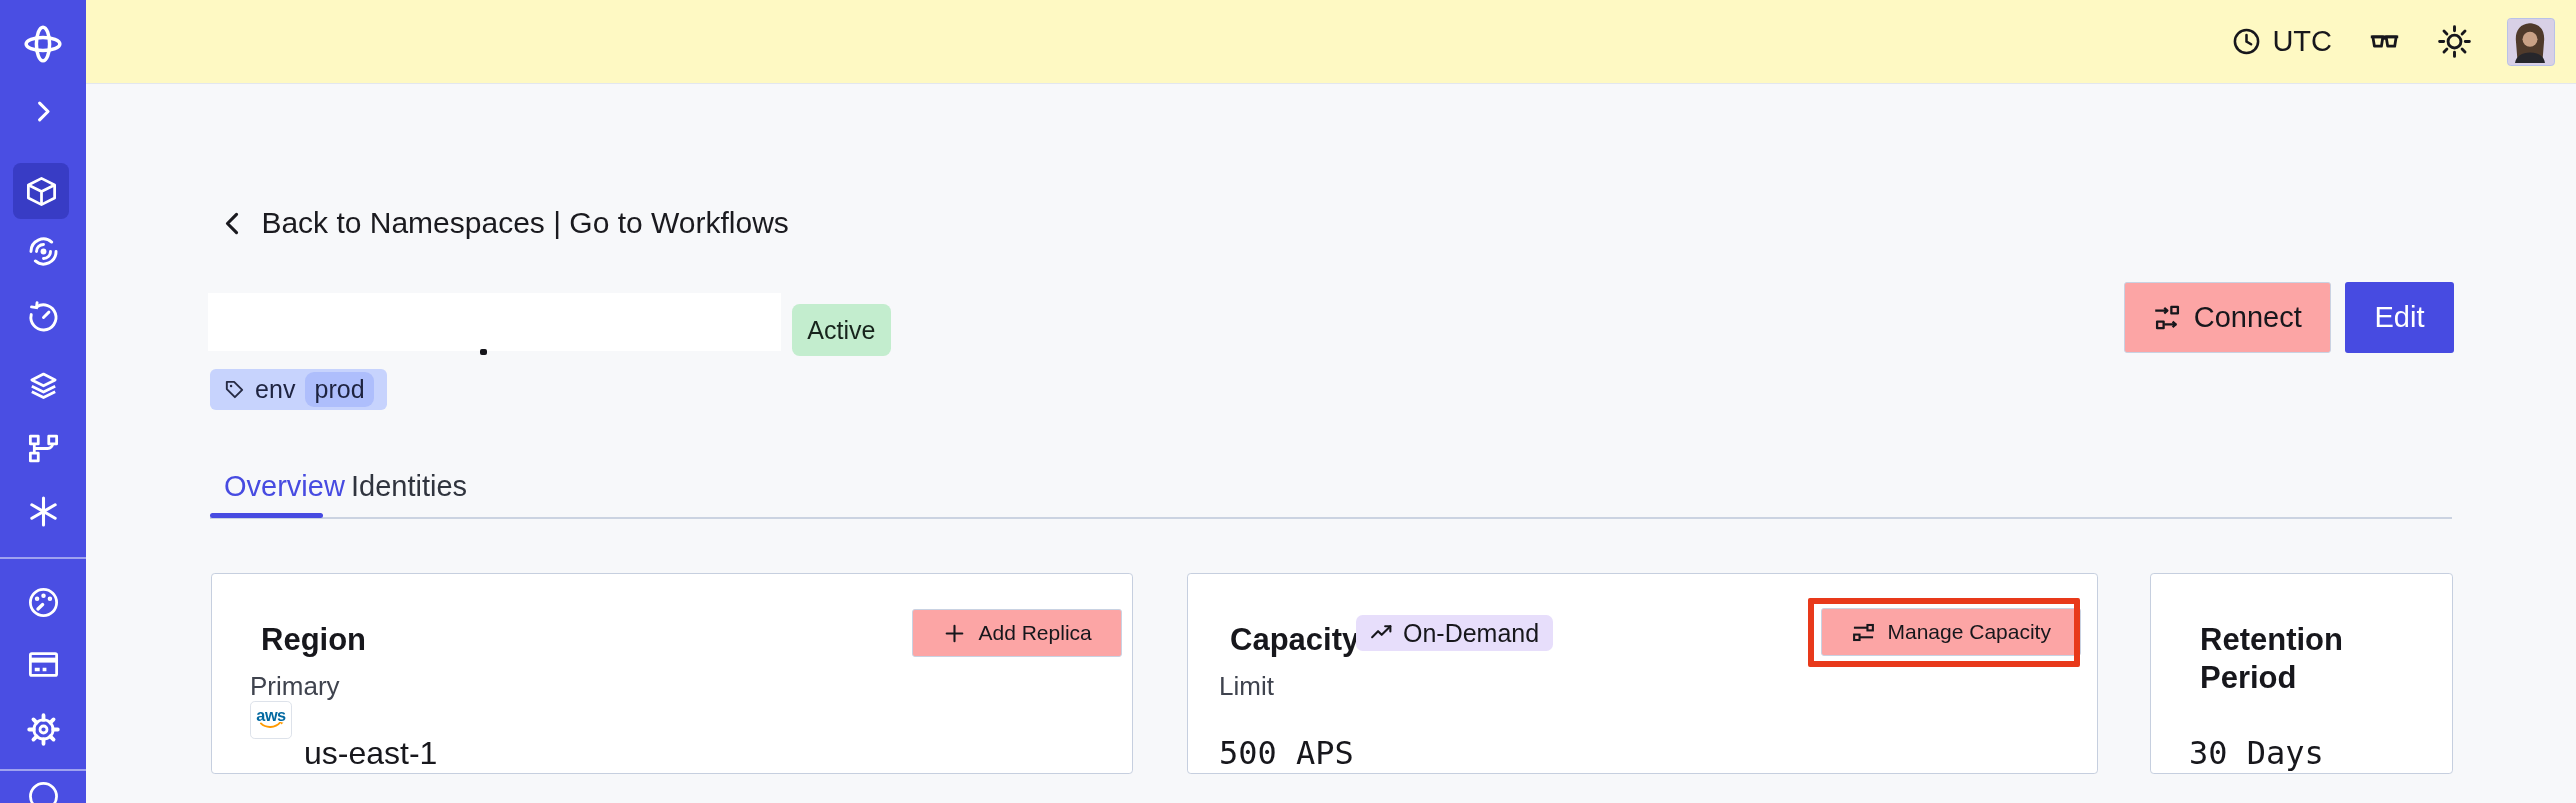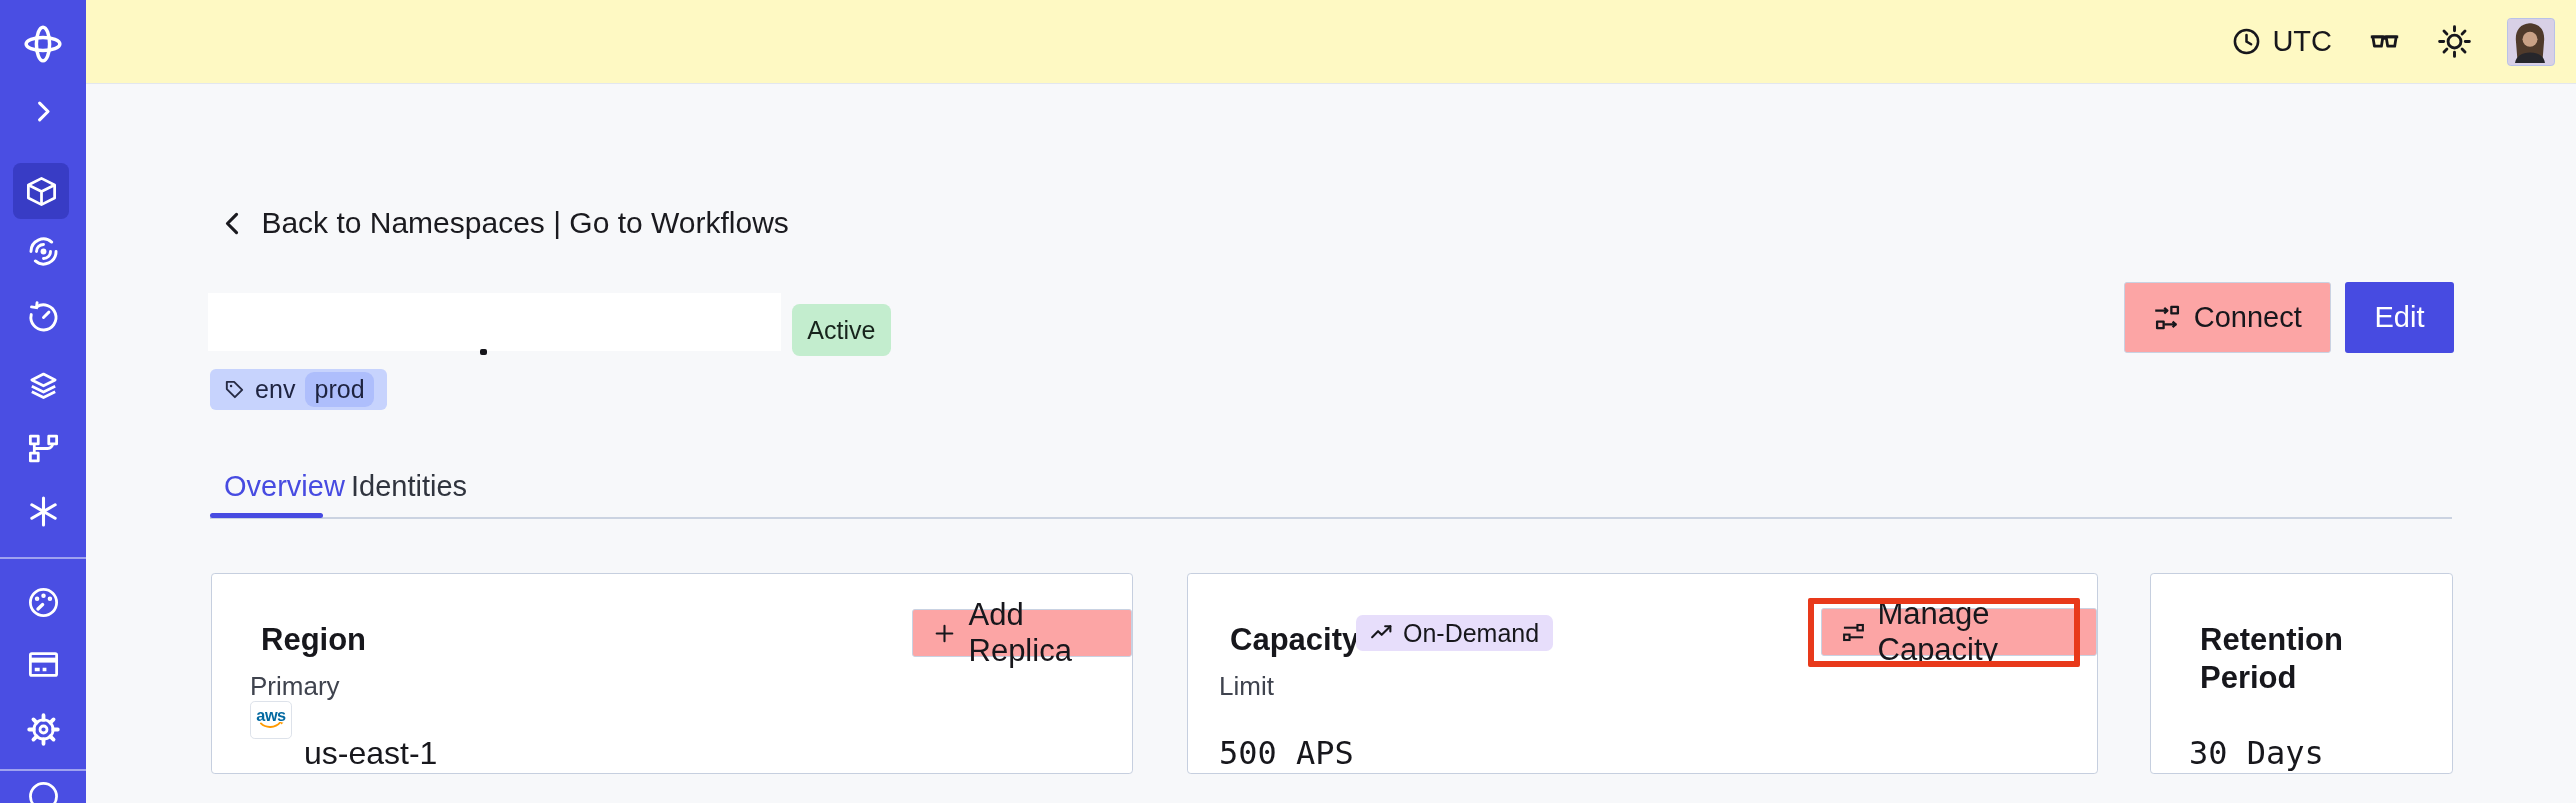--- a/index.html
+++ b/index.html
@@ -39,21 +39,21 @@
   .tab{top:470px;font-size:29px;font-weight:500;cursor:pointer;color:#30343E;}
   .tab.active{color:var(--accent,#474BE1);}
   .tab-underline{left:210px;top:513px;width:113px;height:4.8px;background:var(--accent,#474BE1);border-radius:2.9px;}
   .tab-line{left:210px;top:517px;width:2242px;height:1.9px;background:#CBD3E1;}
   
   .card{top:573px;height:201px;background:#fff;border:1.9px solid #C6CFDF;border-radius:3.8px;}
   .card h2{position:absolute;margin:11px;top:36px;font-size:31px;font-weight:600;color:#17171C;line-height:38px;}
   .card .lbl{position:absolute;top:96px;font-size:26px;color:#3F434E;line-height:33px;}
   .card .val{position:absolute;top:127px;font-size:32px;line-height:40px;color:#17171C;margin-top:32px;}
   .mono{font-family:"DejaVu Sans Mono",monospace;font-size:31px;}
-  .cardbtn{position:absolute;height:48px;font-size:31px;font-weight:500;padding:0 19px;}
+  .cardbtn{position:absolute;height:48px;font-size:21px;font-weight:500;padding:0 29px;}
   .badge-purple{position:absolute;left:168px;top:41px;height:36px;padding:0 13.4px;border-radius:6.7px;
     background:var(--badge_purple_bg,#E7DEFB);display:flex;align-items:center;gap:8.6px;font-size:25px;color:#17171C;}
   .redbox{position:absolute;left:620px;top:24px;width:272px;height:69px;border:6.7px solid var(--highlight_red,#E8391A);
     border-radius:1.9px;pointer-events:none;}
   .awsbadge{position:absolute;left:38px;top:127px;width:42px;height:38px;background:#fff;border:1.9px solid #DDE2EA;
     border-radius:4.8px;display:flex;flex-direction:column;align-items:center;justify-content:center;}
   .awsbadge b{font-size:16.3px;letter-spacing:-0.5px;color:#0369a1;line-height:14.4px;font-weight:700;}
   svg{display:block;}
 </style>
 </head>

